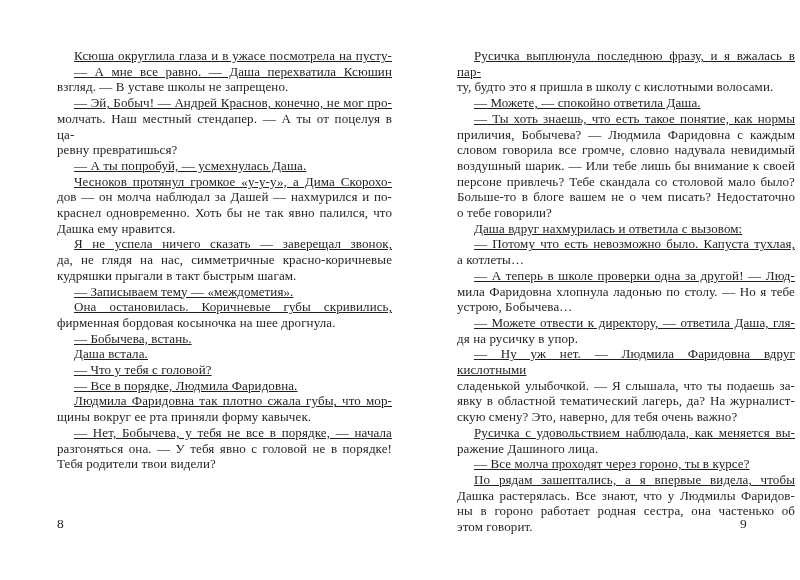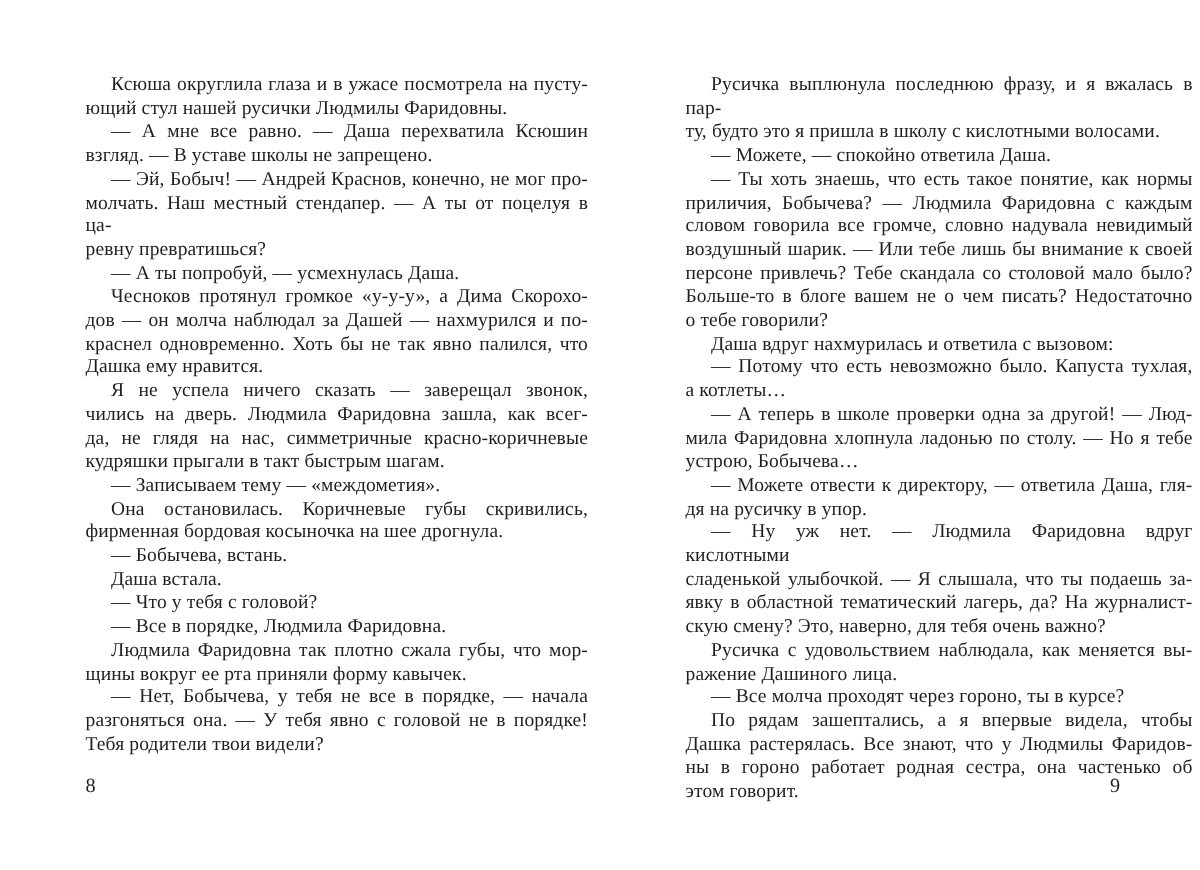--- a/index.html
+++ b/index.html
@@ -24,50 +24,48 @@
   .line {
     text-align: justify;
     text-align-last: justify;
     -moz-text-align-last: justify;
     white-space: normal;
   }
   .line.last {
     text-align-last: left;
     -moz-text-align-last: left;
   }
-  .line.first { text-indent: 17px; }
+  .line.first { text-indent: 17px; text-decoration: underline; }
   .page-number {
     position: absolute;
     top: 516px;
     font-size: 13.5px;
     color: #1f1f1f;
   }
   .page-number.left  { left: 57px; }
   .page-number.right { left: 740px; }
 </style>
 </head>
 <body>
 
 <div class="spread">
 
   <div class="text-block left">
       <div class="line first">Ксюша округлила глаза и в ужасе посмотрела на пусту-</div>
-      <div class="line last">ющий стул нашей русички Людмилы Фаридовны.</div>
       <div class="line first">— А мне все равно. — Даша перехватила Ксюшин</div>
       <div class="line last">взгляд. — В уставе школы не запрещено.</div>
       <div class="line first">— Эй, Бобыч! — Андрей Краснов, конечно, не мог про-</div>
       <div class="line">молчать. Наш местный стендапер. — А ты от поцелуя в ца-</div>
       <div class="line last">ревну превратишься?</div>
       <div class="line first last">— А ты попробуй, — усмехнулась Даша.</div>
       <div class="line first">Чесноков протянул громкое «у-у-у», а Дима Скорохо-</div>
       <div class="line">дов — он молча наблюдал за Дашей — нахмурился и по-</div>
       <div class="line">краснел одновременно. Хоть бы не так явно палился, что</div>
       <div class="line last">Дашка ему нравится.</div>
       <div class="line first">Я не успела ничего сказать — заверещал звонок,</div>
-      <div class="line">чились на дверь. Людмила Фаридовна зашла, как всег-</div>
       <div class="line">да, не глядя на нас, симметричные красно-коричневые</div>
       <div class="line last">кудряшки прыгали в такт быстрым шагам.</div>
       <div class="line first last">— Записываем тему — «междометия».</div>
       <div class="line first">Она остановилась. Коричневые губы скривились,</div>
       <div class="line last">фирменная бордовая косыночка на шее дрогнула.</div>
       <div class="line first last">— Бобычева, встань.</div>
       <div class="line first last">Даша встала.</div>
       <div class="line first last">— Что у тебя с головой?</div>
       <div class="line first last">— Все в порядке, Людмила Фаридовна.</div>
       <div class="line first">Людмила Фаридовна так плотно сжала губы, что мор-</div>

